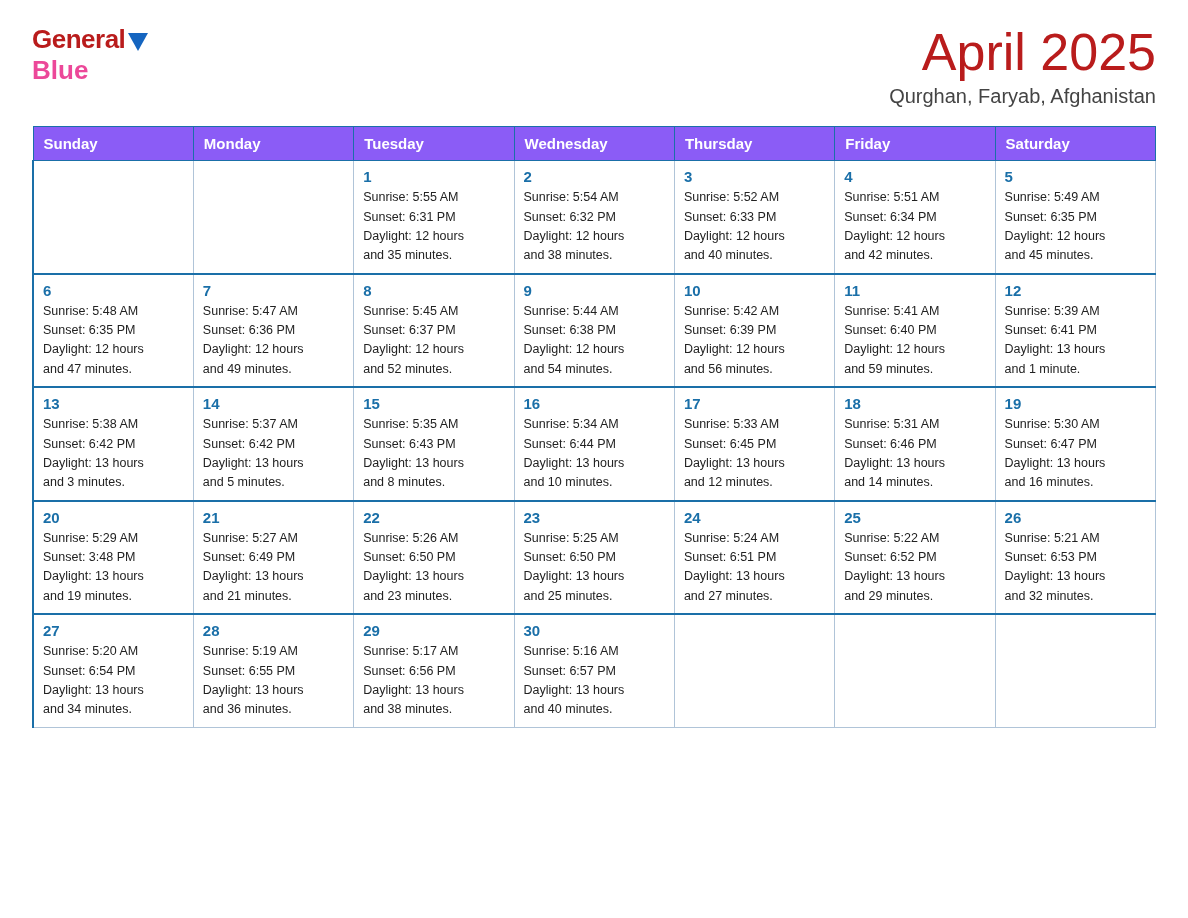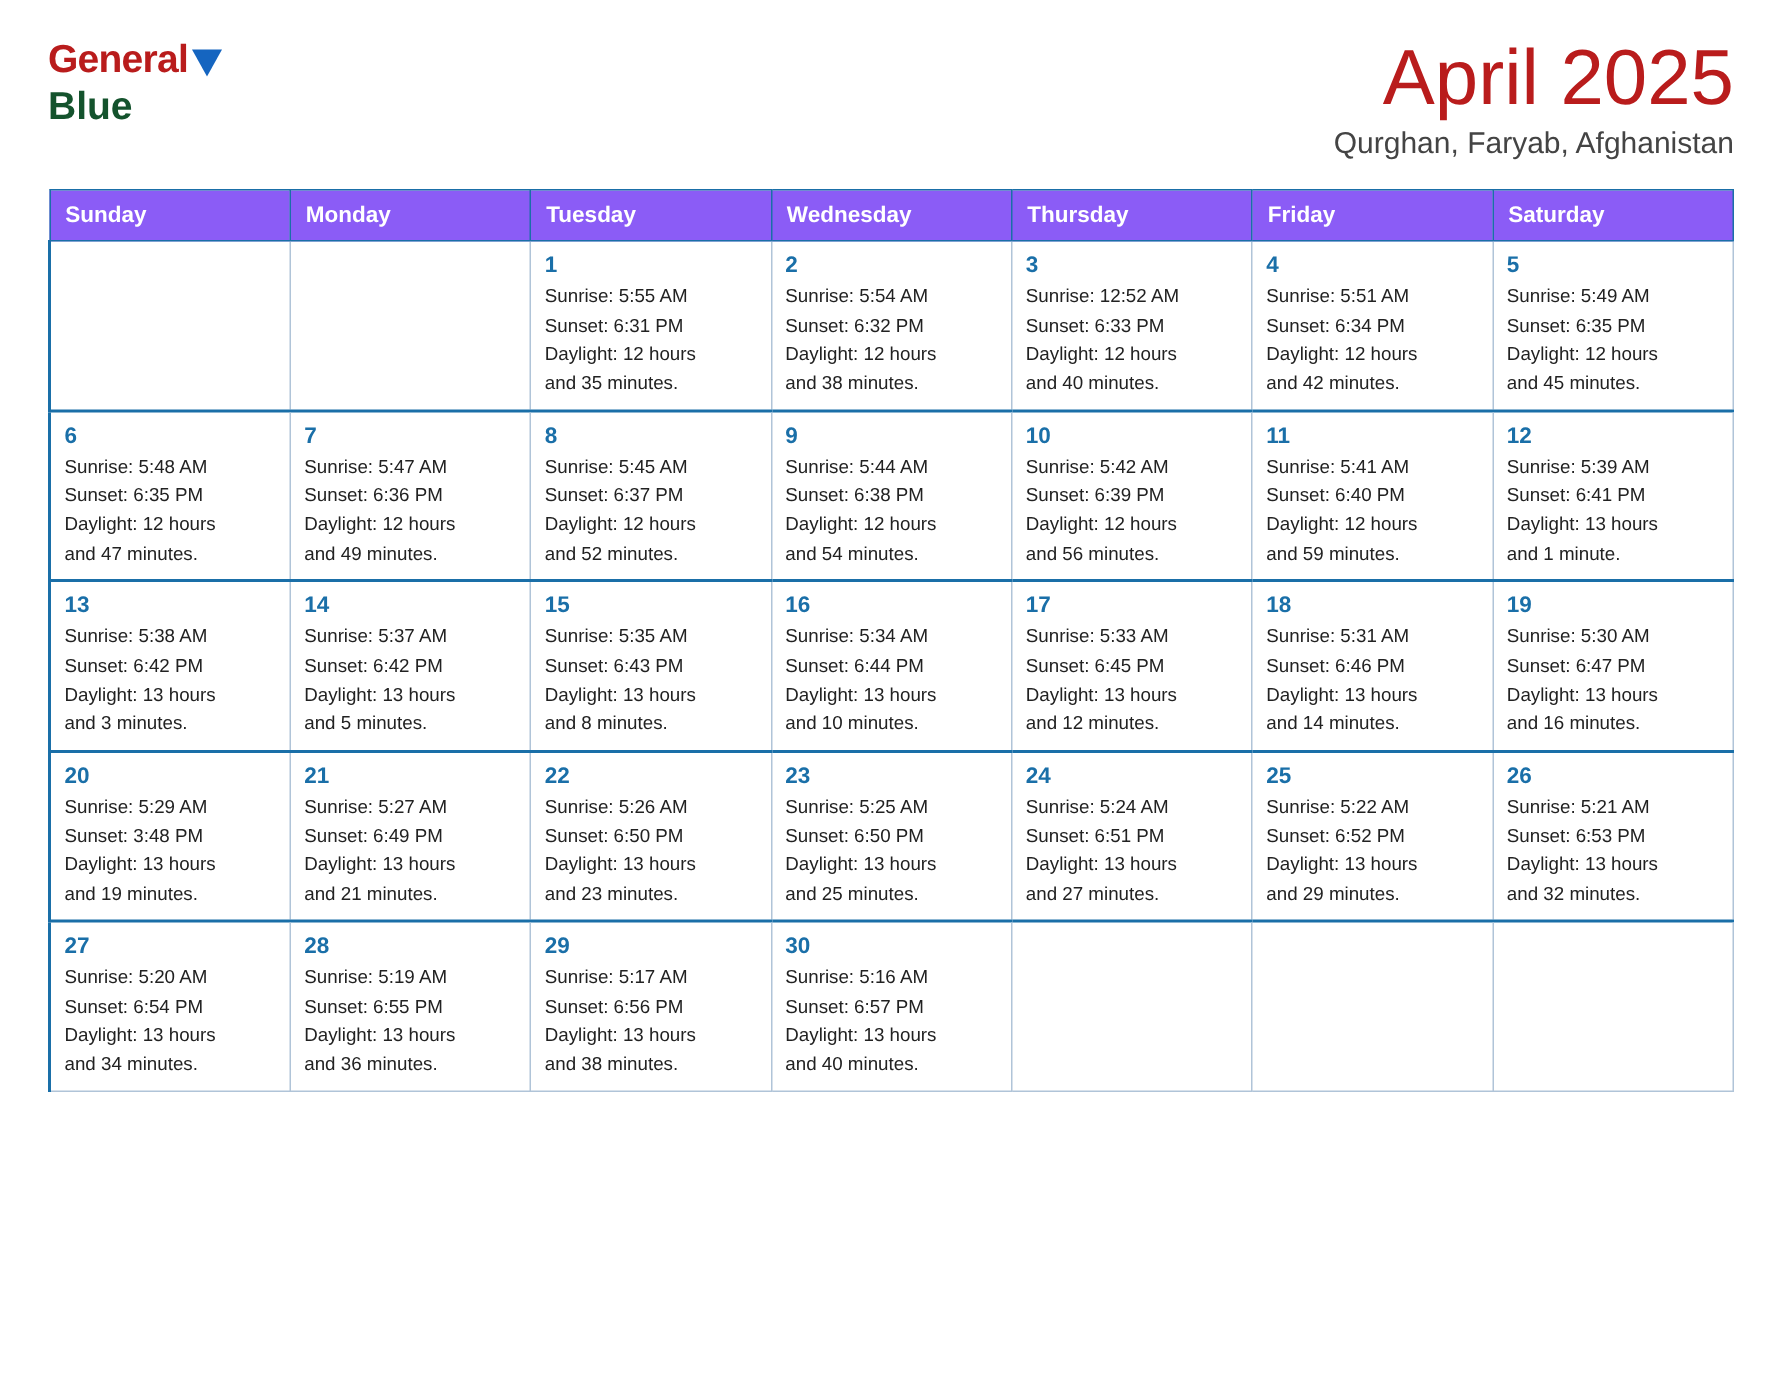--- a/index.html
+++ b/index.html
@@ -37,21 +37,21 @@
       height: 0;
       border-left: 10px solid transparent;
       border-right: 10px solid transparent;
       border-top: 18px solid #1565c0;
       margin-left: 3px;
       margin-top: 4px;
     }
     .logo-blue {
       font-size: 26px;
       font-weight: bold;
-      color: #14532d;
+      color: #ec4899;
       margin-left: 0px;
     }
     .title-block {
       text-align: right;
     }
     .month-title {
       font-size: 52px;
       font-weight: normal;
       color: #b91c1c;
       line-height: 1.1;
@@ -149,21 +149,21 @@
         </td>
         <td>
           <span class="day-number">2</span>
           <div class="day-info" style="white-space: pre-line;">Sunrise: 5:54 AM
 Sunset: 6:32 PM
 Daylight: 12 hours
 and 38 minutes.</div>
         </td>
         <td>
           <span class="day-number">3</span>
-          <div class="day-info" style="white-space: pre-line;">Sunrise: 12:52 AM
+          <div class="day-info" style="white-space: pre-line;">Sunrise: 5:52 AM
 Sunset: 6:33 PM
 Daylight: 12 hours
 and 40 minutes.</div>
         </td>
         <td>
           <span class="day-number">4</span>
           <div class="day-info" style="white-space: pre-line;">Sunrise: 5:51 AM
 Sunset: 6:34 PM
 Daylight: 12 hours
 and 42 minutes.</div>

